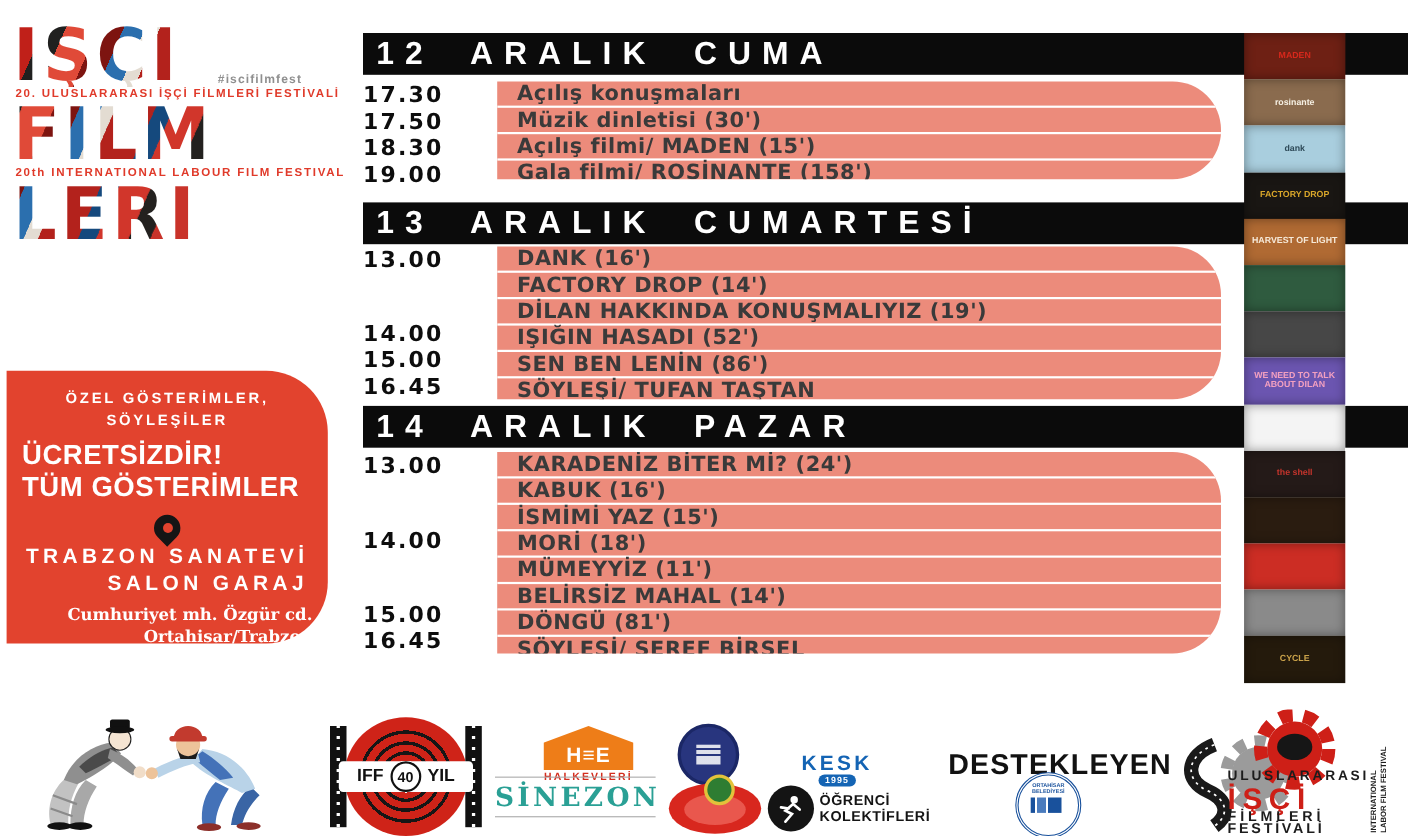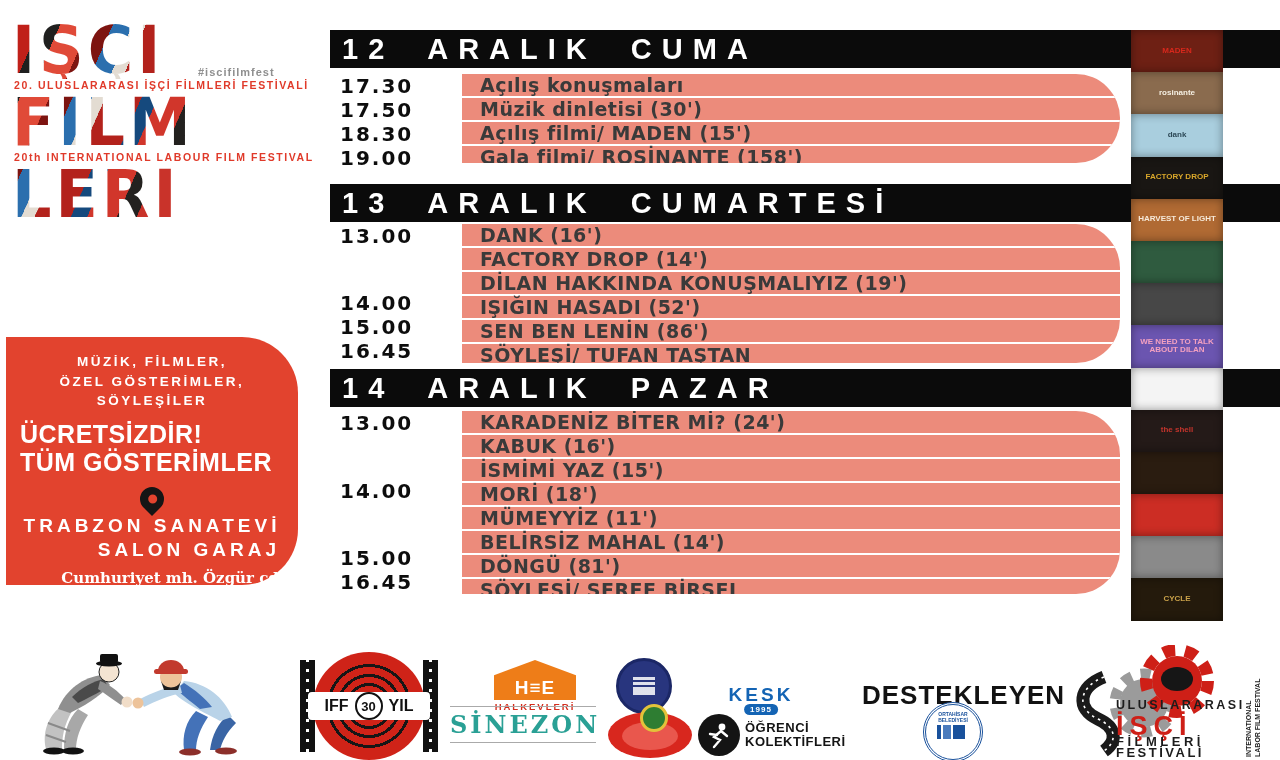--- a/index.html
+++ b/index.html
@@ -18,21 +18,21 @@
   .collage-line.l2{background-position:-40px 0;}
   .collage-line.l3{background-position:-90px 0;}
   .logo-sub{color:#e03a2a;font-weight:800;font-size:10.5px;letter-spacing:1.6px;margin:3px 0 3px 2px;white-space:nowrap;}
   .hashtag{position:absolute;left:186px;top:44px;color:#8f8f8f;font-weight:700;font-size:11px;letter-spacing:1px;}
 
   
   .sec{position:absolute;left:330px;right:0;}
   #sec0{top:30px;} #sec1{top:184px;} #sec2{top:369px;}
   .bar{height:38px;background:#0b0b0b;color:#fff;font-weight:900;font-size:29px;line-height:39px;
        letter-spacing:10px;word-spacing:16px;padding-left:12px;white-space:nowrap;z-index:1;position:relative;}
-  .body{display:flex;width:780px;margin-left:10px;}
+  .body{display:flex;width:780px;}
   #sec0 .body{height:89px;margin-top:6px;} 
   #sec1 .body{height:139px;margin-top:2px;} 
   #sec2 .body{height:183px;margin-top:4px;}
   .times{width:122px;display:flex;flex-direction:column;}
   .time-cell{flex:1;display:flex;align-items:center;font-size:20px;font-weight:900;color:#0d0d0d;
              letter-spacing:2px;font-family:"DejaVu Sans",sans-serif;}
   .block{flex:1;background:#ec8b7b;border-radius:0 44px 44px 0;overflow:hidden;display:flex;flex-direction:column;}
   .event-cell{flex:1;display:flex;align-items:center;padding-left:18px;font-size:19px;font-weight:700;
               color:#3a3a3a;border-bottom:2px solid #ffffff;letter-spacing:.5px;
               font-family:"DejaVu Sans",sans-serif;white-space:nowrap;}
@@ -272,21 +272,20 @@
       </div>
       <div class="frame">
         <div class="spr"></div>
         <div class="posterframe" style="background: rgb(36, 26, 12); color: rgb(202, 162, 74);">CYCLE</div>
         <div class="spr"></div>
       </div>
     </div>
 
   <div class="infobox">
     <div class="ib-top">
-      <div>MÜZİK, FİLMLER,</div>
       <div>ÖZEL GÖSTERİMLER,</div>
       <div>SÖYLEŞİLER</div>
     </div>
     <div class="ib-head">
       <div>ÜCRETSİZDİR!</div>
       <div>TÜM GÖSTERİMLER</div>
     </div>
     <div class="pin"></div>
     <div class="ib-venue1">TRABZON SANATEVİ</div>
     <div class="ib-venue2">SALON GARAJ</div>
@@ -326,21 +325,21 @@
       <rect x="142" y="24" width="34" height="5" rx="2.5" fill="#c23a2e"></rect>
     </g>
   </svg>
 
   <div class="badge">
     <div class="rings"></div>
     <div class="sidebar-l"></div>
     <div class="sidebar-r"></div>
     <div class="band">
       <span>IFF</span>
-      <span class="num">30</span>
+      <span class="num">40</span>
       <span>YIL</span>
     </div>
   </div>
 
   <div class="halkev">
     <div class="house">H≡E</div>
     <div class="hl">HALKEVLERİ</div>
   </div>
 
   <div class="sinezon">SİNEZON</div>

